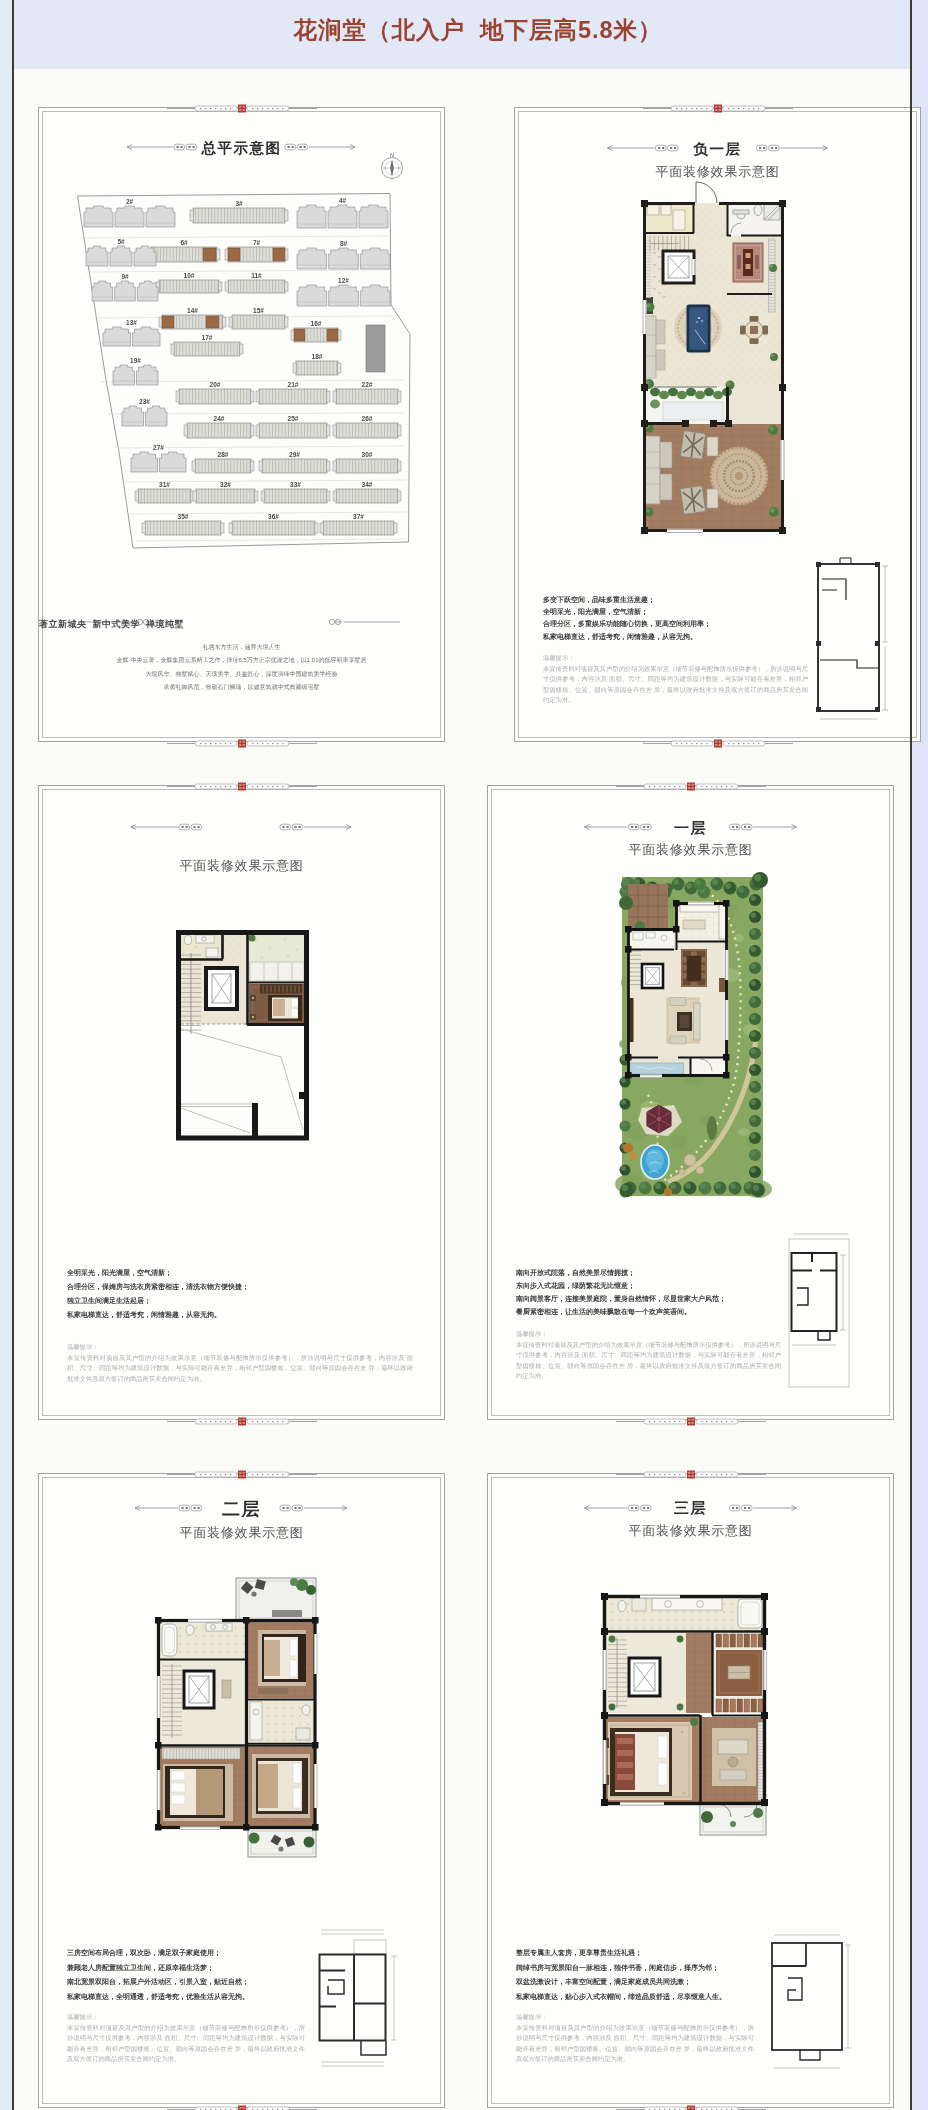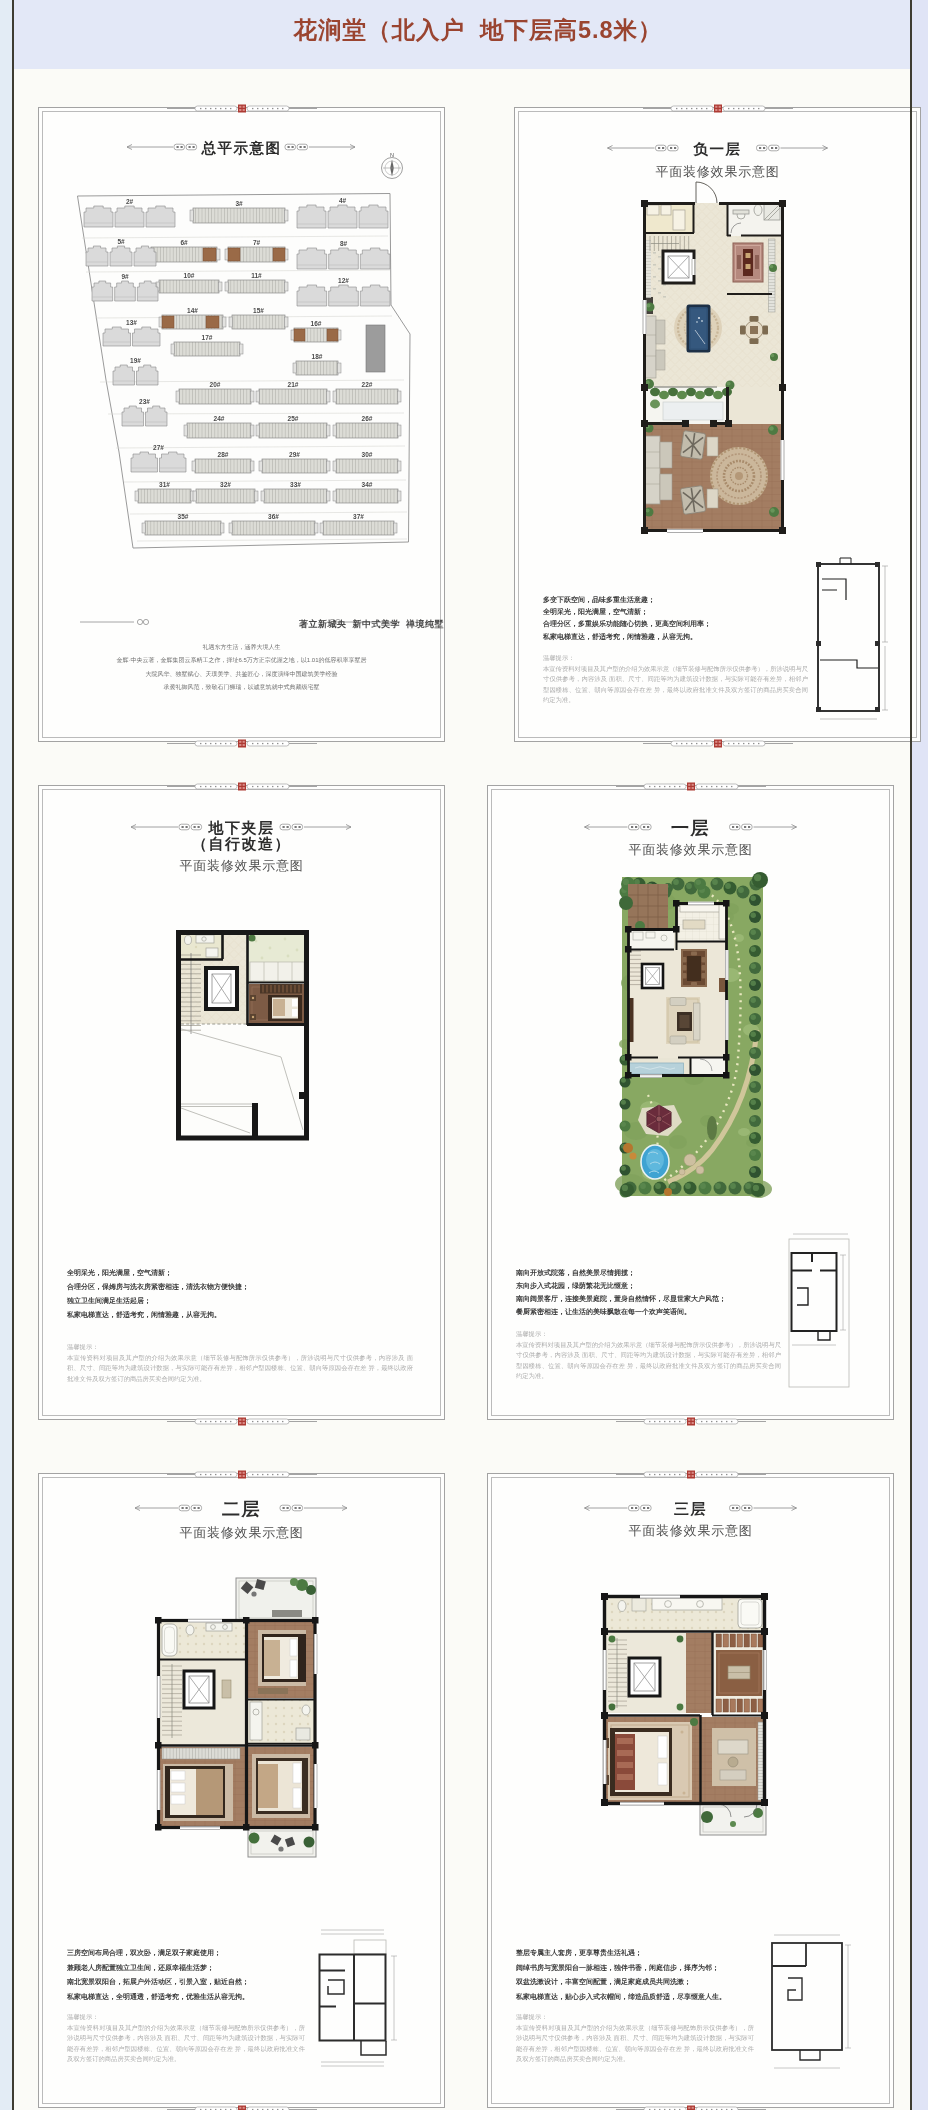--- a/index.html
+++ b/index.html
@@ -4,21 +4,21 @@
 <style>
   html,body{margin:0;padding:0}
   body{width:928px;height:2110px;position:relative;background:#e3e8f7;font-family:"Liberation Sans",sans-serif;overflow:hidden}
   .page{position:absolute;left:14px;top:69px;width:896px;height:2041px;background:#fbfbf7}
   .eline{position:absolute;top:0;width:2px;height:2110px;background:#3e3c32;z-index:5}
   .panel{position:absolute;width:405px;height:633px;background:#fefefd;border:1px solid #a3a3a3;z-index:2}
   .inframe{position:absolute;left:3px;top:3px;right:3px;bottom:3px;border:1px solid #bbb;pointer-events:none}
   .cart{position:absolute;left:50%;transform:translateX(-50%);width:150px;height:11px;z-index:3}
   .cart.t{top:-5px}.cart.b{bottom:-8px}
   .cart svg{display:block}
-  .ptitle{position:absolute;width:100%;text-align:center;font-family:Liberation Sans, sans-serif;font-weight:bold;color:#2d2d2d;font-size:14.5px;letter-spacing:1.5px;line-height:15px}
+  .ptitle{position:absolute;width:100%;text-align:center;font-family:Liberation Serif, serif;font-weight:bold;color:#2d2d2d;font-size:14.5px;letter-spacing:1.5px;line-height:15px}
   .psub{position:absolute;width:100%;text-align:center;color:#4f4f4f;font-size:13px;letter-spacing:0.8px}
   .ptext{position:absolute;left:28px;color:#3d3d3d;font-size:7px;font-weight:bold;line-height:13px;white-space:nowrap;letter-spacing:0}
   .pdisc{position:absolute;left:28px;width:346px;color:#ababab;font-size:6.3px;line-height:10.5px;text-align:justify}
   .orn{position:absolute;top:0;left:0}
 </style>
 </head>
 <body>
 
 <div class="page"></div>
 
@@ -361,21 +361,21 @@
         <line x1="80" y1="622" x2="134" y2="622"></line>
         <circle cx="140" cy="622" r="2.6"></circle>
         <circle cx="146" cy="622" r="2.6"></circle>
         <line x1="336" y1="622" x2="342" y2="622"></line>
         <circle cx="332" cy="622" r="2.6"></circle>
         <circle cx="338" cy="622" r="2.6"></circle>
         <line x1="344" y1="622" x2="400" y2="622"></line>
       </g>
     </svg>
 
-  <div style="position:absolute;left:0;top:510px;width:405px;text-align:right;color:#4a4a4a;font-size:9px;font-weight:bold;letter-spacing:0.5px">著立新城央&nbsp;&nbsp;新中式美学&nbsp;&nbsp;禅境纯墅</div>
+  <div style="position:absolute;left:0;top:510px;width:405px;text-align:left;color:#4a4a4a;font-size:9px;font-weight:bold;letter-spacing:0.5px">著立新城央&nbsp;&nbsp;新中式美学&nbsp;&nbsp;禅境纯墅</div>
 
   <div style="position:absolute;left:0;top:533px;width:405px;text-align:center;color:#6e6e6e;font-size:6px;line-height:13.4px">礼遇东方生活，涵养大境人生<br>金辉·中央云著，金辉集团云系精工之作，择址6.5万方正宗优渥之地，以1.01的低容积率享墅居<br>大院风华、独墅赋心、天璞美学、共鉴匠心，深度演绎中国建筑美学经验<br>承袭礼御风范，致敬石门狮瑞，以诚意筑就中式典藏级宅墅</div>
 </div>
 
 <div class="panel" style="left:514px;top:107px">
   <div class="inframe"></div>
 
   <div class="cart t">
       <svg width="150" height="11">
         <g>
@@ -797,21 +797,20 @@
 <g fill="#d98b86">
             <rect x="72.2" y="2.8" width="2.2" height="2"></rect>
             <rect x="75.6" y="2.8" width="2.2" height="2"></rect>
             <rect x="72.2" y="6" width="2.2" height="2"></rect>
             <rect x="75.6" y="6" width="2.2" height="2"></rect>
           </g>
 </g>
       </svg>
     </div>
 
-  <div class="ptitle" style="top:34px;font-size:15px;line-height:16px">地下夹层<br>（自行改造）</div>
 
   <div class="psub" style="top:71px">平面装修效果示意图</div>
   <svg class="orn" width="405" height="633" viewBox="39 786 405 633">
       <defs>
 <pattern id="hat" width="3.2" height="6" patternUnits="userSpaceOnUse">
           <rect width="3.2" height="6" fill="#dcdcd6"></rect>
           <line x1="0" y1="0" x2="0" y2="6" stroke="#8f8f88" stroke-width="0.7"></line>
         </pattern>
 <pattern id="hhat" width="6" height="3" patternUnits="userSpaceOnUse">
           <rect width="6" height="3" fill="#e3e3dd"></rect>
@@ -1035,21 +1034,21 @@
 <g fill="#d98b86">
             <rect x="72.2" y="2.8" width="2.2" height="2"></rect>
             <rect x="75.6" y="2.8" width="2.2" height="2"></rect>
             <rect x="72.2" y="6" width="2.2" height="2"></rect>
             <rect x="75.6" y="6" width="2.2" height="2"></rect>
           </g>
 </g>
       </svg>
     </div>
 
-  <div class="ptitle" style="top:35px;font-size:18px">一层</div>
+  <div class="ptitle" style="top:35px;font-size:15px">一层</div>
 
   <div class="psub" style="top:55px">平面装修效果示意图</div>
   <svg class="orn" width="405" height="633" viewBox="488 786 405 633">
       <defs>
 <pattern id="hat" width="3.2" height="6" patternUnits="userSpaceOnUse">
           <rect width="3.2" height="6" fill="#dcdcd6"></rect>
           <line x1="0" y1="0" x2="0" y2="6" stroke="#8f8f88" stroke-width="0.7"></line>
         </pattern>
 <pattern id="hhat" width="6" height="3" patternUnits="userSpaceOnUse">
           <rect width="6" height="3" fill="#e3e3dd"></rect>

